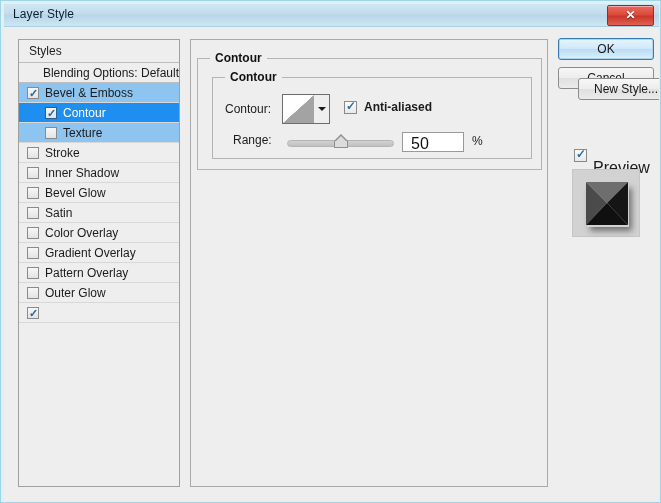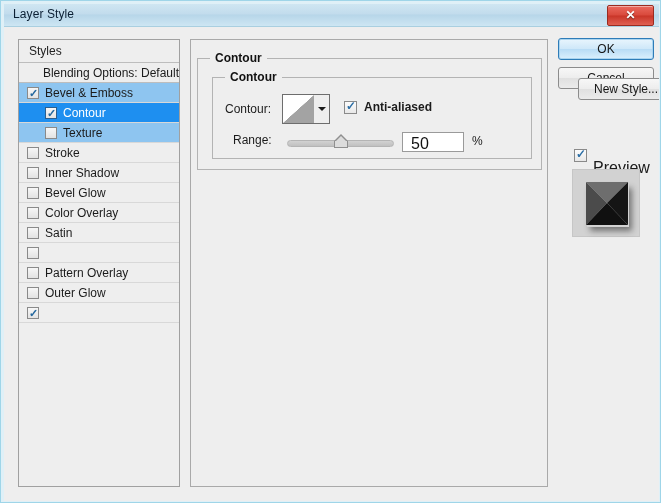--- a/index.html
+++ b/index.html
@@ -449,28 +449,29 @@
           <div class="style-row">
             <span class="cb"></span>
             <span class="lbl">Inner Shadow</span>
           </div>
           <div class="style-row">
             <span class="cb"></span>
             <span class="lbl">Bevel Glow</span>
           </div>
           <div class="style-row">
             <span class="cb"></span>
+            <span class="lbl">Satin</span>
+          </div>
+          <div class="style-row">
+            <span class="cb"></span>
             <span class="lbl">Color Overlay</span>
           </div>
           <div class="style-row">
             <span class="cb"></span>
-            <span class="lbl">Satin</span>
-          </div>
-          <div class="style-row">
-            <span class="cb"></span>
+            <span class="lbl">Gradient Overlay</span>
           </div>
           <div class="style-row">
             <span class="cb"></span>
             <span class="lbl">Pattern Overlay</span>
           </div>
           <div class="style-row">
             <span class="cb"></span>
             <span class="lbl">Outer Glow</span>
           </div>
           <div class="style-row">

